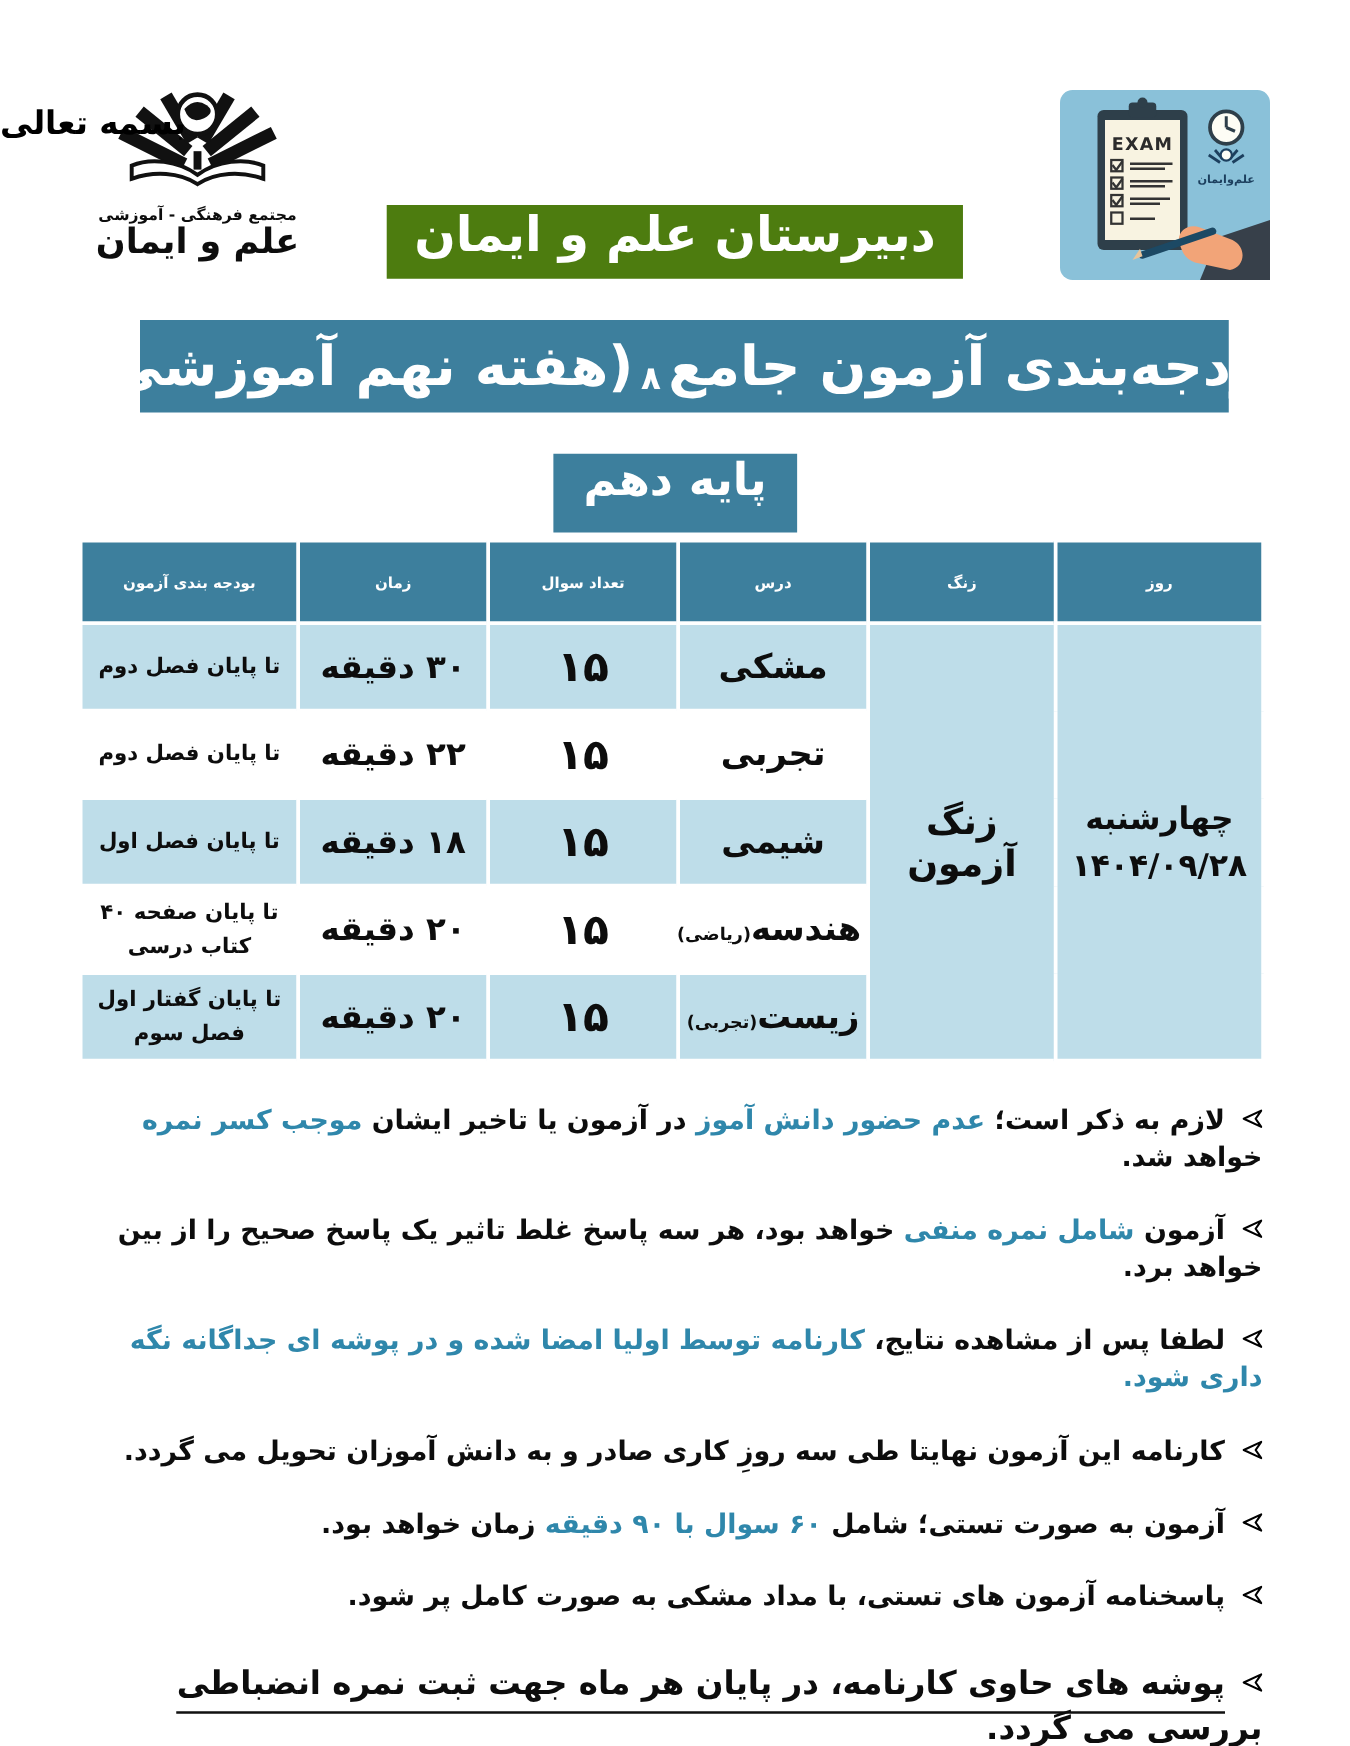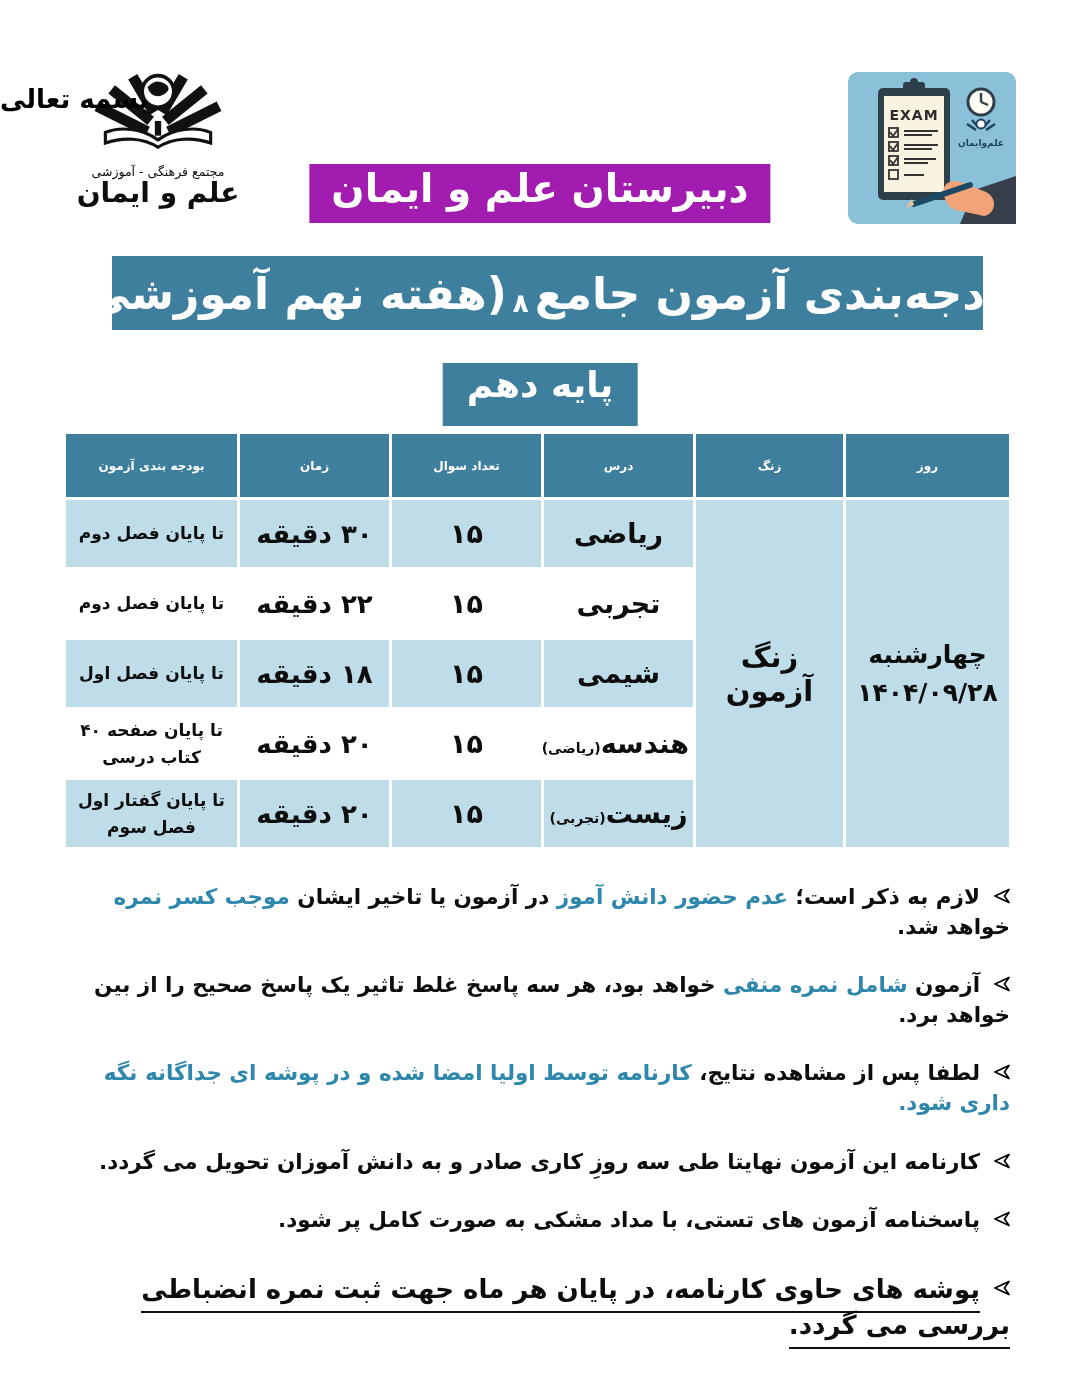--- a/index.html
+++ b/index.html
@@ -11,25 +11,25 @@
   }
   *{box-sizing:border-box;}
   html,body{margin:0;padding:0;background:#fff;}
   body{font-family:"DejaVu Sans",sans-serif;color:var(--ink);}
   #page{position:relative;width:1080px;height:1397px;background:#fff;overflow:hidden;margin:0 auto;direction:rtl;}
 
   
   .bismillah{position:absolute;top:84px;left:0;right:0;text-align:left;
     font-size:26px;font-weight:bold;color:#000;}
   .school-bar{position:absolute;top:164px;left:50%;transform:translateX(-50%);
-    background:#a21caf;color:#fff;font-size:39px;font-weight:bold;
+    background:#4d7c0f;color:#fff;font-size:39px;font-weight:bold;
     padding:4px 22px 12px;letter-spacing:-1px;white-space:nowrap;line-height:1.1;}
   .logo{position:absolute;top:62px;left:68px;width:180px;text-align:center;direction:rtl;}
   .logo svg{display:block;margin:0 auto;}
-  .logo-line1{font-size:12.5px;font-weight:normal;margin-top:2px;}
+  .logo-line1{font-size:12.5px;font-weight:bold;margin-top:2px;}
   .logo-line2{font-size:28px;font-weight:bold;margin-top:-3px;letter-spacing:-1px;}
   .exam-illus{position:absolute;top:72px;right:64px;width:168px;height:152px;}
 
   
   .title-bar{position:absolute;top:256px;left:112px;right:97px;height:74px;
     background:var(--teal);color:#fff;display:flex;align-items:center;justify-content:center;
     font-weight:bold;font-size:44px;white-space:nowrap;letter-spacing:-1px;}
   .title-num{font-size:26px;position:relative;top:10px;margin:0 6px;}
   .grade-bar{position:absolute;top:363px;left:50%;transform:translateX(-50%);
     background:var(--teal);color:#fff;font-weight:bold;font-size:36px;
@@ -39,21 +39,21 @@
   table.exam{position:absolute;top:431px;right:68px;width:946px;border-collapse:collapse;
     direction:rtl;text-align:center;table-layout:fixed;}
   table.exam th{background:var(--teal);color:#fff;font-size:12px;font-weight:bold;
     height:66px;border:3px solid #fff;padding:0 4px;}
   table.exam td{border:3px solid #fff;font-weight:bold;color:var(--ink);
     padding:6px 4px;height:70px;vertical-align:middle;}
   td.bg-blue{background:var(--light-blue);}
   td.bg-white{background:#fff;}
   .cell-subject{font-size:27px;}
   .subject-note{font-size:14px;font-weight:bold;}
-  .cell-q{font-size:27px;}
+  .cell-q{font-size:34px;}
   .cell-time{font-size:26px;}
   .cell-budget{font-size:17px;line-height:1.55;padding:4px 10px;margin-top:20px;}
   .cell-bell{font-size:29px;}
   .cell-day div{font-size:25px;line-height:1.5;}
 
   
   .notes{position:absolute;top:882px;right:70px;left:70px;direction:rtl;}
   .note{font-size:21.5px;font-weight:bold;line-height:1.4;margin-bottom:28px;color:var(--ink);}
   .note .marker{display:inline-block;vertical-align:middle;margin-left:12px;position:relative;top:-2px;}
   .note .seg-teal{color:var(--teal-text);}
@@ -167,21 +167,21 @@
           <th>بودجه بندی آزمون</th>
         </tr>
       </thead>
     <tbody>
         <tr>
           <td class="bg-blue cell-day" rowspan="5">
             <div>چهارشنبه</div>
             <div>۱۴۰۴/۰۹/۲۸</div>
           </td>
           <td class="bg-blue cell-bell" rowspan="5">زنگ آزمون</td>
-          <td class="bg-blue cell-subject">ریاضی</td>
+          <td class="bg-blue cell-subject">مشکی</td>
           <td class="bg-blue cell-q">۱۵</td>
           <td class="bg-blue cell-time">۳۰ دقیقه</td>
           <td class="bg-blue cell-budget">تا پایان فصل دوم</td>
         </tr>
         <tr>
           <td class="bg-white cell-subject">تجربی</td>
           <td class="bg-white cell-q">۱۵</td>
           <td class="bg-white cell-time">۲۲ دقیقه</td>
           <td class="bg-white cell-budget">تا پایان فصل دوم</td>
         </tr>
@@ -214,19 +214,22 @@
           <path d="M17,1.5 L3,8 L17,14.5 L12.5,8 Z" fill="#fff" stroke="#000" stroke-width="1.7" stroke-linejoin="round"></path>
         </svg><span class="text"><span class="seg-black">آزمون </span><span class="seg-teal">شامل نمره منفی</span><span class="seg-black"> خواهد بود، هر سه پاسخ غلط تاثیر یک پاسخ صحیح را از بین خواهد برد.</span></span></div>
       <div class="note"><svg width="18" height="16" viewBox="0 0 18 16" class="marker">
           <path d="M17,1.5 L3,8 L17,14.5 L12.5,8 Z" fill="#fff" stroke="#000" stroke-width="1.7" stroke-linejoin="round"></path>
         </svg><span class="text"><span class="seg-black">لطفا پس از مشاهده نتایج، </span><span class="seg-teal">کارنامه توسط اولیا امضا شده و در پوشه ای جداگانه نگه داری شود.</span></span></div>
       <div class="note"><svg width="18" height="16" viewBox="0 0 18 16" class="marker">
           <path d="M17,1.5 L3,8 L17,14.5 L12.5,8 Z" fill="#fff" stroke="#000" stroke-width="1.7" stroke-linejoin="round"></path>
         </svg><span class="text"><span class="seg-black">کارنامه این آزمون نهایتا طی سه روزِ کاری صادر و به دانش آموزان تحویل می گردد.</span></span></div>
       <div class="note"><svg width="18" height="16" viewBox="0 0 18 16" class="marker">
           <path d="M17,1.5 L3,8 L17,14.5 L12.5,8 Z" fill="#fff" stroke="#000" stroke-width="1.7" stroke-linejoin="round"></path>
+        </svg><span class="text"><span class="seg-black">آزمون به صورت تستی؛ شامل </span><span class="seg-teal">۶۰ سوال با ۹۰ دقیقه</span><span class="seg-black"> زمان خواهد بود.</span></span></div>
+      <div class="note"><svg width="18" height="16" viewBox="0 0 18 16" class="marker">
+          <path d="M17,1.5 L3,8 L17,14.5 L12.5,8 Z" fill="#fff" stroke="#000" stroke-width="1.7" stroke-linejoin="round"></path>
         </svg><span class="text"><span class="seg-black">پاسخنامه آزمون های تستی، با مداد مشکی به صورت کامل پر شود.</span></span></div>
       <div class="note note-em"><svg width="18" height="16" viewBox="0 0 18 16" class="marker">
           <path d="M17,1.5 L3,8 L17,14.5 L12.5,8 Z" fill="#fff" stroke="#000" stroke-width="1.7" stroke-linejoin="round"></path>
         </svg><span class="utext"><span class="seg-black">پوشه های حاوی کارنامه، در پایان هر ماه جهت ثبت نمره انضباطی بررسی می گردد.</span></span></div>
     </div>
 
 </div>
 
 </body></html>

